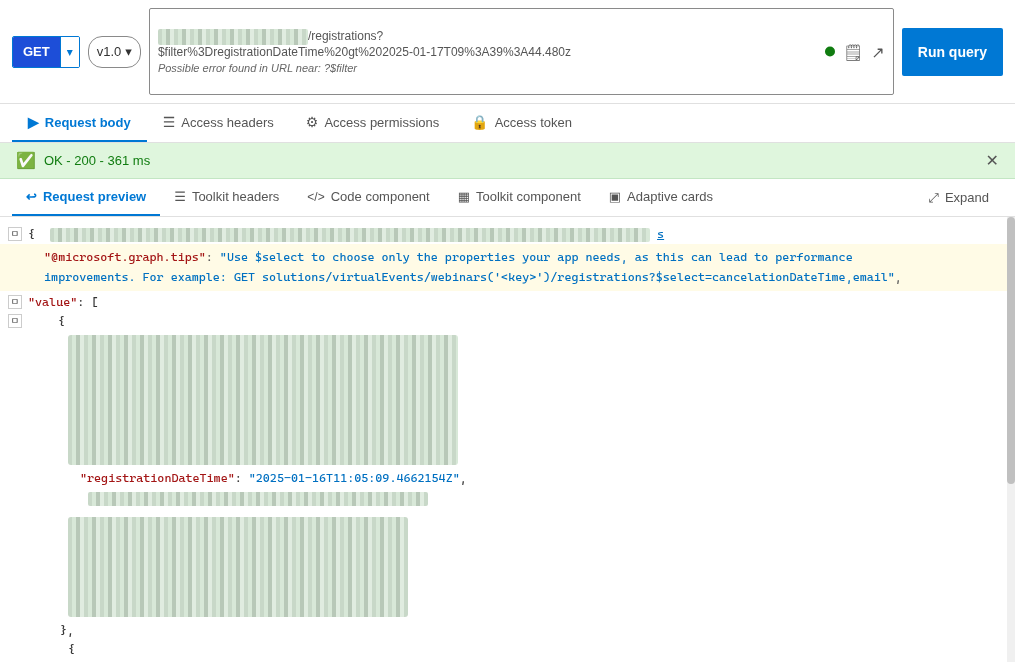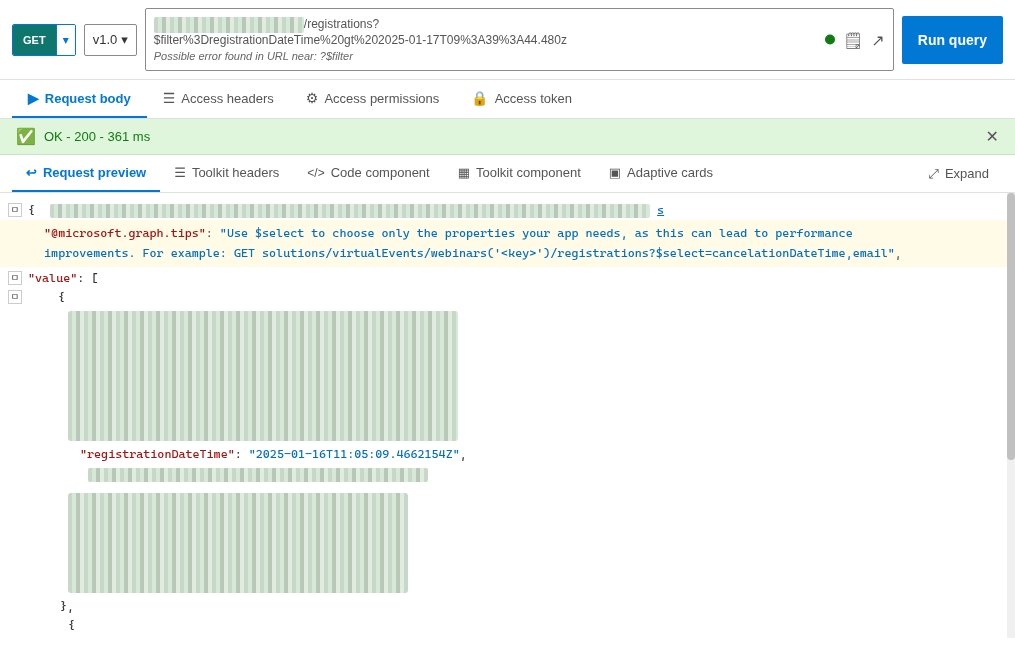--- a/index.html
+++ b/index.html
@@ -16,57 +16,57 @@
     }
     .method-select {
       display: flex;
       align-items: center;
       border: 1px solid #0078d4;
       border-radius: 2px;
       overflow: hidden;
       height: 32px;
     }
     .method-label {
-      background: #0f766e;
+      background: #1d4ed8;
       color: #fff;
       padding: 0 10px;
       font-weight: 600;
-      font-size: 11px;
+      font-size: 13px;
       height: 100%;
       display: flex;
       align-items: center;
     }
     .method-dropdown {
       background: #fff;
       border: none;
       border-left: 1px solid #0078d4;
       padding: 0 6px;
       height: 100%;
       display: flex;
       align-items: center;
       cursor: pointer;
       color: #0078d4;
       font-size: 12px;
     }
     .version-select {
       display: flex;
       align-items: center;
       border: 1px solid #8a8a8a;
-      border-radius: 2px;
+      border-radius: 14px;
       height: 32px;
       padding: 0 8px;
       gap: 4px;
       cursor: pointer;
       font-size: 13px;
     }
     .url-container {
       flex: 1;
       border: 1px solid #8a8a8a;
       border-radius: 2px;
-      padding: 8px 8px;
+      padding: 20px 8px;
       position: relative;
       background: #fff;
     }
     .url-text {
       font-size: 12px;
       color: #555;
       word-break: break-all;
       line-height: 1.3;
       padding-right: 60px;
     }

